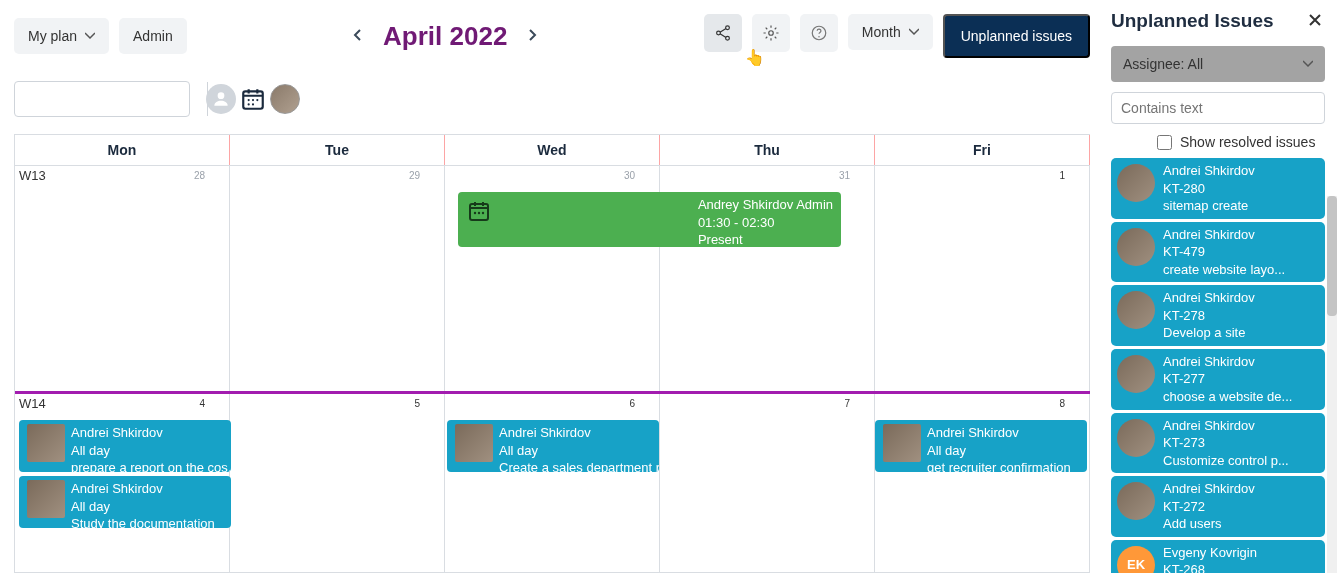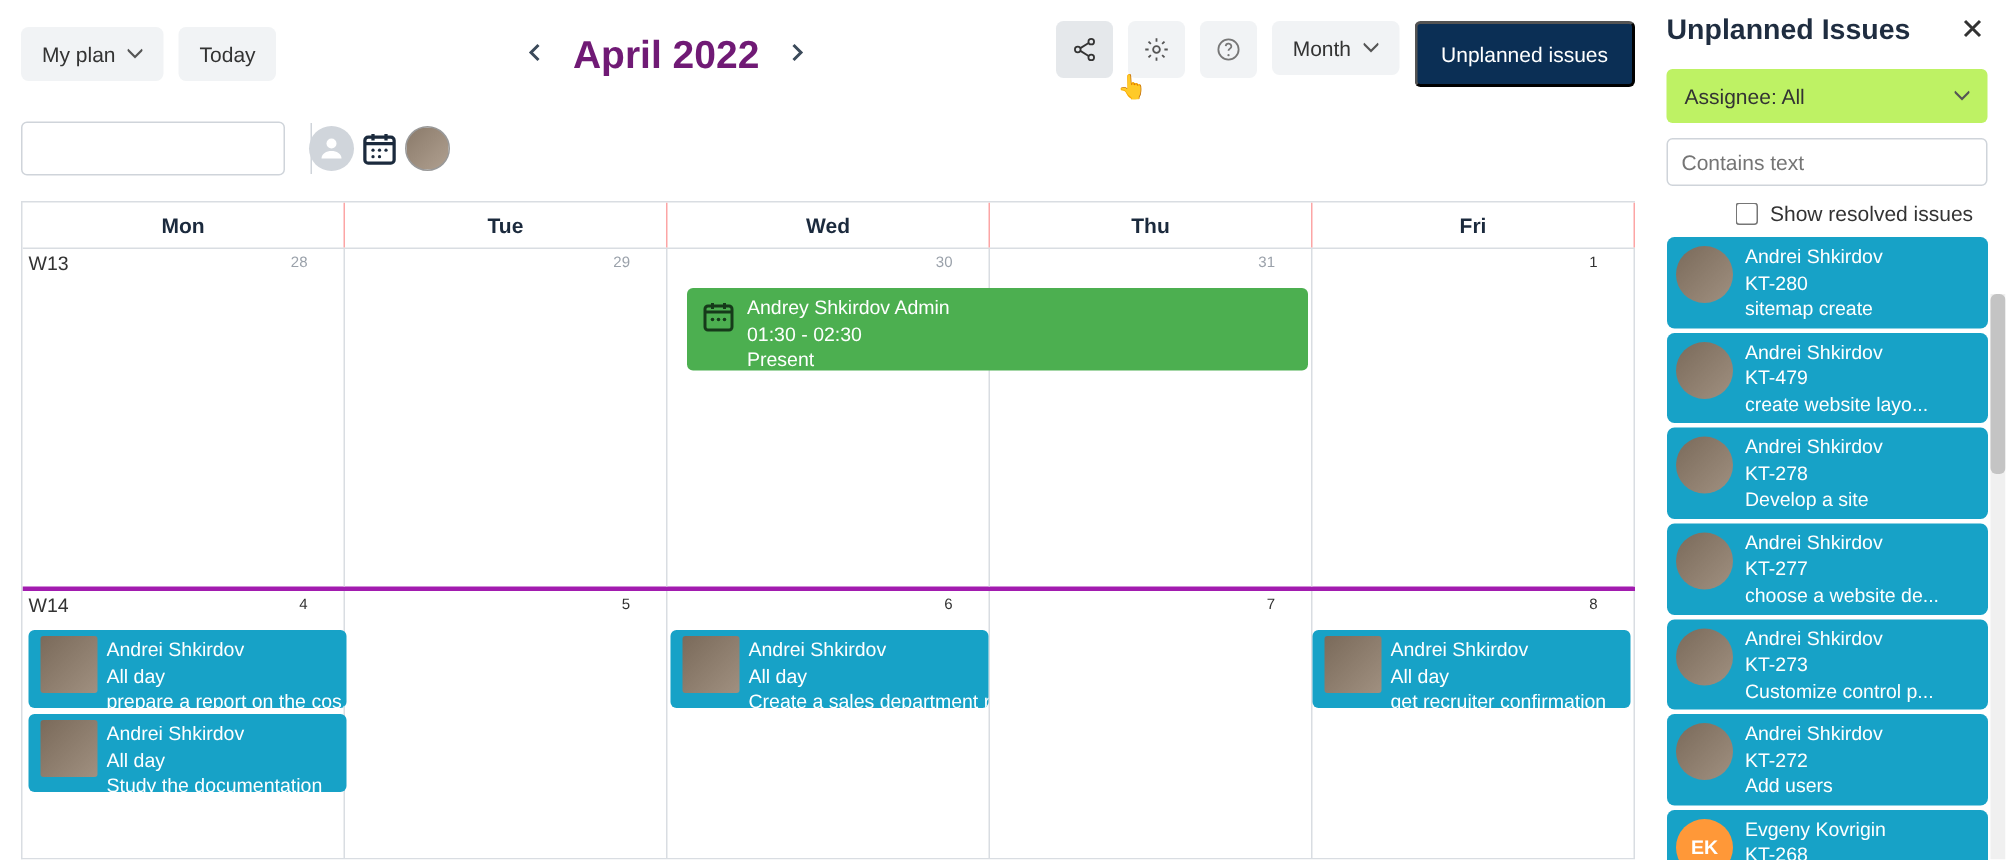--- a/index.html
+++ b/index.html
@@ -42,32 +42,32 @@
 .muted .day-num { color: #9aa1aa; }
 
 .event { position: absolute; border-radius: 4px; overflow: hidden; display: flex; align-items: flex-start; gap: 6px; padding: 4px 8px; color: #fff; font-size: 13px; line-height: 1.35; cursor: pointer; }
 .event .ev-lines div { white-space: nowrap; overflow: hidden; text-overflow: ellipsis; }
 .event.green { background: #4caf50; }
 .event.blue { background: #17a2c7; }
 .event .eicon { width: 26px; height: 26px; display: flex; align-items: center; justify-content: center; flex-shrink: 0; margin-top: 2px; }
 .event .avatar-sm { width: 38px; height: 38px; background: linear-gradient(135deg,#7a6a5a,#a09080); border-radius: 2px; flex-shrink: 0; }
 
 
-.ev-green { left: 443px; top: 26px; width: 414px; height: 55px; }
+.ev-green { left: 443px; top: 26px; width: 383px; height: 55px; justify-content: space-between; }
 .ev-mon1 { left: 4px; top: 26px; width: 212px; height: 52px; }
 .ev-mon2 { left: 4px; top: 82px; width: 212px; height: 52px; }
 .ev-wed1 { left: 432px; top: 26px; width: 212px; height: 52px; }
 .ev-fri1 { left: 860px; top: 26px; width: 212px; height: 52px; }
 
 
 .side { width: 234px; border-left: 0; padding: 10px 12px 0 8px; position: relative; display: flex; flex-direction: column; }
 .side-header { display: flex; justify-content: space-between; align-items: center; margin-bottom: 14px; }
 .side-title { font-size: 19px; font-weight: 600; color: #1f2d40; }
 .close-x { font-size: 16px; color: #333; cursor: pointer; padding: 2px 4px; }
-.assignee-sel { background: #bef264; border-radius: 4px; padding: 10px 12px; display: flex; justify-content: space-between; align-items: center; font-size: 14px; color: #333; margin-bottom: 10px; cursor: pointer; }
+.assignee-sel { background: #a3a3a3; border-radius: 4px; padding: 10px 12px; display: flex; justify-content: space-between; align-items: center; font-size: 14px; color: #333; margin-bottom: 10px; cursor: pointer; }
 .filter-input { width: 100%; border: 1px solid #cfd4da; border-radius: 4px; padding: 7px 9px; font-size: 14px; margin-bottom: 8px; outline: none; }
 .chk-row { display: flex; align-items: center; gap: 8px; font-size: 14px; color: #333; margin-bottom: 6px; padding: 2px 0; margin-left: 46px; }
 .chk-row input { width: 15px; height: 15px; }
 .issues { flex: 1; overflow-y: auto; display: flex; flex-direction: column; gap: 3px; }
 .issue-card { background: #17a2c7; color: #fff; border-radius: 5px; display: flex; gap: 8px; padding: 4px 6px; font-size: 13px; cursor: pointer; }
 .issue-card .iavatar { width: 38px; height: 38px; border-radius: 50%; background: linear-gradient(135deg,#7a6a5a,#a09080); flex-shrink: 0; margin-top: 2px; }
 .issue-card .iavatar.initials { background: #ff9838; display: flex; align-items: center; justify-content: center; color: #fff; font-weight: 700; font-size: 13px; }
 .issue-card .ilines div { white-space: nowrap; overflow: hidden; text-overflow: ellipsis; max-width: 140px; line-height: 1.35; }
 
 .scrollbar-fake { position: absolute; right: 0; top: 196px; bottom: 0; width: 10px; background: #f0f0f0; }
@@ -81,21 +81,21 @@
 <div class="app">
   <div class="main">
     <div class="topbar">
       <button class="btn">
         <span>My plan</span>
         <svg class="chev-down" viewBox="0 0 10 6">
             <path d="M0 0l5 5 5-5" fill="none" stroke="#555" stroke-width="1.5"></path>
           </svg>
       </button>
       <button class="btn">
-        <span>Today</span>
+        <span>Admin</span>
       </button>
 
       <div class="center-title">
         <span class="arrow">
           <svg width="8" height="12" viewBox="0 0 8 12">
               <path d="M7 1L2 6l5 5" fill="none" stroke="#3b4a5a" stroke-width="2"></path>
             </svg>
         </span>
         <span class="month-title">April 2022</span>
         <span class="arrow">

